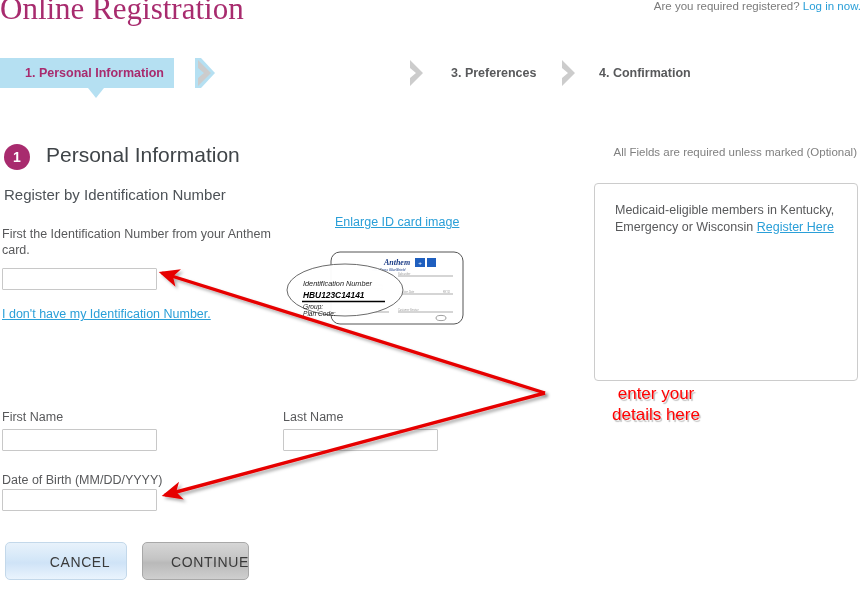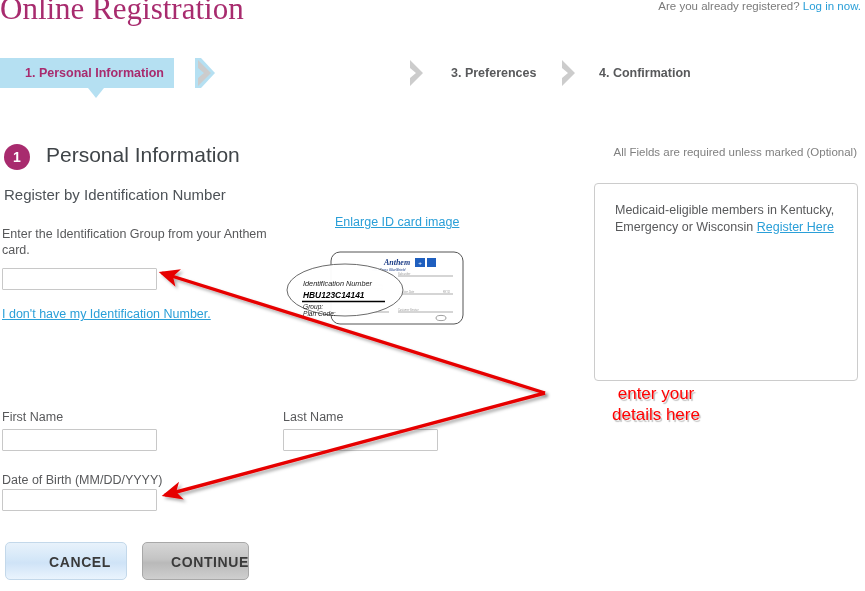--- a/index.html
+++ b/index.html
@@ -217,21 +217,21 @@
     margin-top: 23px;
   }
 
   
   .btn {
     position: absolute;
     box-sizing: border-box;
     height: 38px;
     border-radius: 5px;
     font-size: 14px;
-    font-weight: bold;
+    font-weight: normal;
     letter-spacing: 0.6px;
     color: #3a3a3a;
     text-align: center;
     line-height: 38px;
     cursor: pointer;
     border: 1px solid rgba(0,0,0,0.12);
     padding-left: 28px;
   }
   #cancel-button {
     left: 5px;
@@ -268,21 +268,21 @@
     text-shadow: 1.5px 1.5px 1px rgba(0,0,0,0.25);
     white-space: pre-line;
   }
 </style>
 </head>
 <body>
 
 <div class="page-title">Online Registration</div>
 
 <div class="login-line">
-  <span>Are you already registered?</span>
+  <span>Are you required registered?</span>
   <a href="#">Log in now.</a>
 </div>
 
 <div class="steps">
 
   <div class="step active" id="step-1" style="left:0px;">
     <span class="step-label">1. Personal Information</span>
   </div>
   <div class="active-tail" style="left:195px;">
     <svg width="20" height="30" viewBox="0 0 20 30">
@@ -317,21 +317,21 @@
   <div class="step" id="step-4" style="left:588px;">
     <span class="step-label">4. Confirmation</span>
   </div>
 </div>
 
 <div class="num-badge">1</div>
 <div class="section-title">Personal Information</div>
 <div class="required-note">All Fields are required unless marked (Optional)</div>
 <div class="subsection-title">Register by Identification Number</div>
 
-<div class="instr">Enter the Identification Group from your Anthem card.</div>
+<div class="instr">First the Identification Number from your Anthem card.</div>
 
 <input class="txt-input" id="id-number-input" type="text" value="" style="">
 
 <a class="inline-link" id="no-id-link" href="#">I don't have my Identification Number.</a>
 
 <a class="inline-link" id="enlarge-link" href="#">Enlarge ID card image</a>
 
 <div class="idcard-wrap">
   <svg width="190" height="82" viewBox="0 0 190 82">
 

